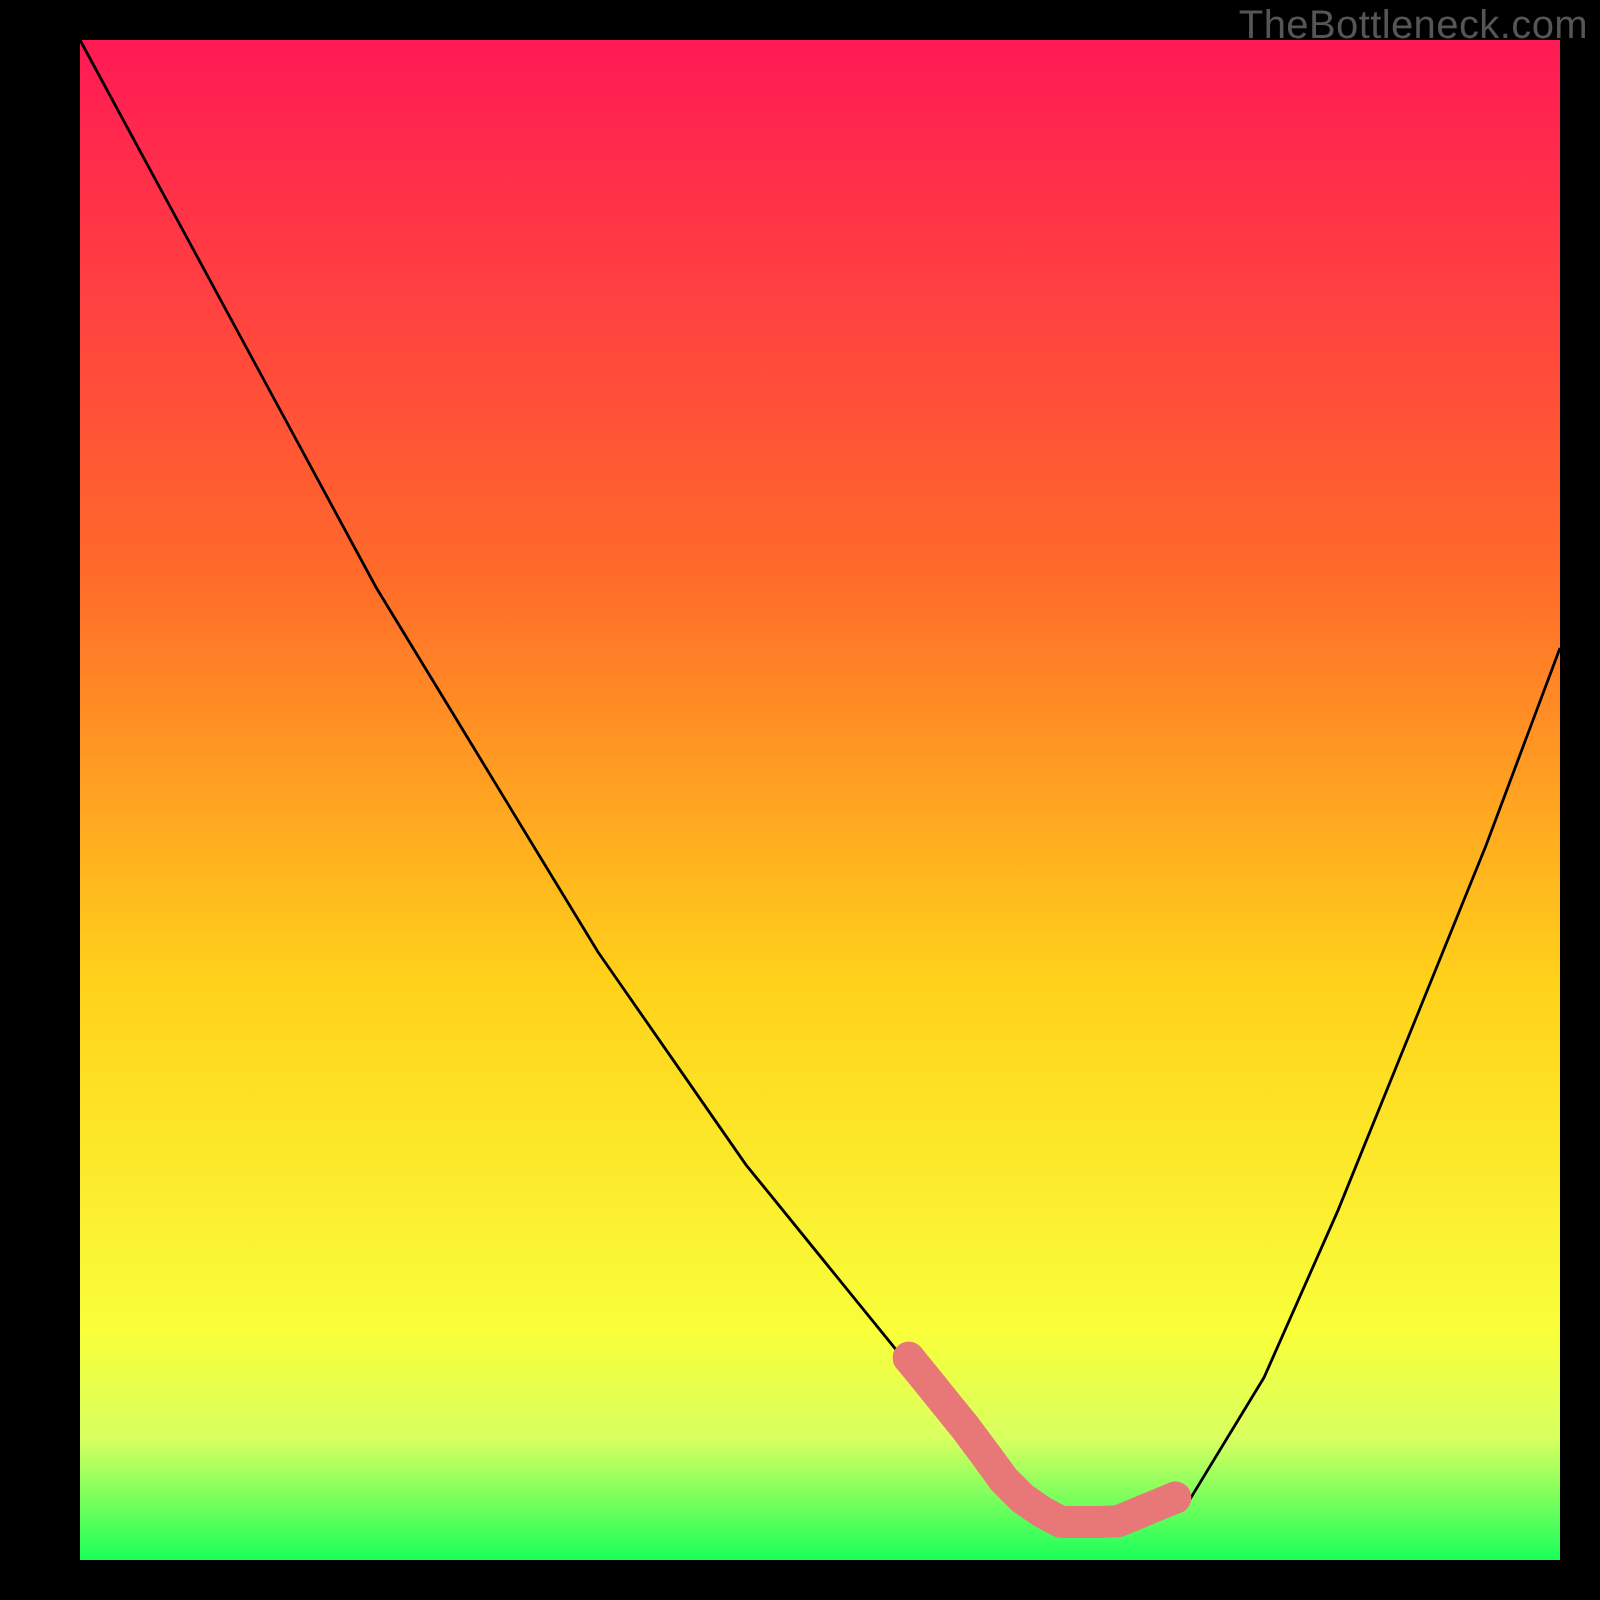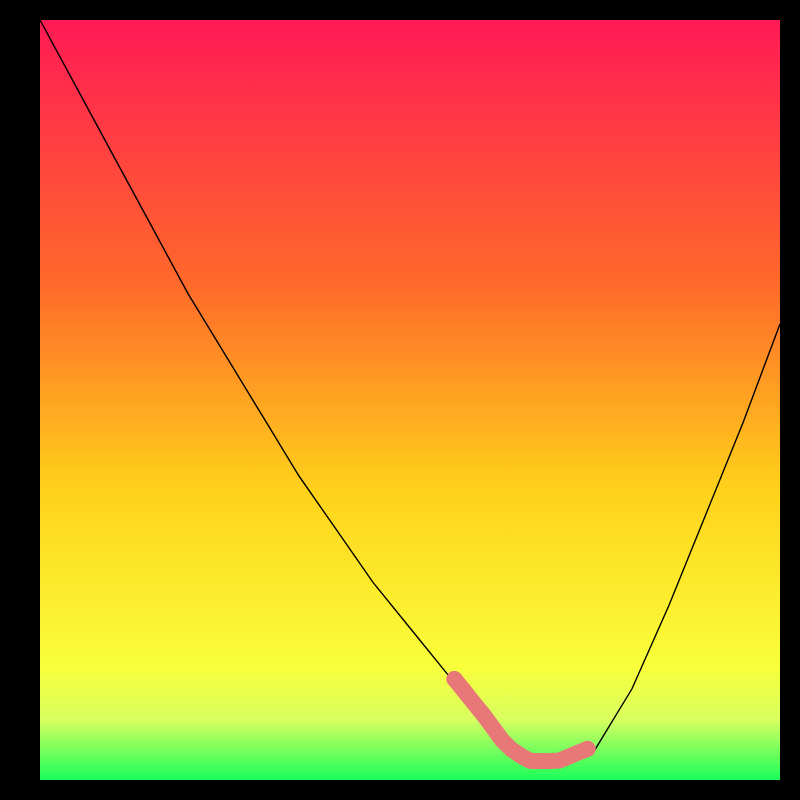--- a/index.html
+++ b/index.html
@@ -64,13 +64,14 @@
 
 <div class="frame">
   <div class="plot-area" id="plot" style="background: linear-gradient(rgb(255, 26, 85) 0%, rgb(255, 106, 42) 35%, rgb(255, 210, 26) 62%, rgb(249, 255, 58) 85%, rgb(216, 255, 96) 92%, rgb(26, 255, 90) 100%);">
     <svg class="curve" viewBox="0 0 740 760" preserveAspectRatio="none">
       <path id="mainCurve" class="curve-main" d="M0.0 0.0 L37.0 68.4 L74.0 136.8 L111.0 205.2 L148.0 273.6 L185.0 334.4 L222.0 395.2 L259.0 456.0 L296.0 509.2 L333.0 562.4 L370.0 608.0 L407.0 653.6 L444.0 699.2 L466.2 729.6 L488.4 744.8 L518.0 744.8 L555.0 729.6 L592.0 668.8 L629.0 585.2 L666.0 494.0 L703.0 402.8 L740.0 304.0" style="stroke: rgb(0, 0, 0);"></path>
       <path id="valleyStroke" class="valley-stroke" d="M414.4 658.9 L423.9 670.6 L433.4 682.4 L442.9 694.1 L452.5 707.0 L462.0 720.0 L471.5 729.4 L481.0 735.9 L490.5 741.0 L500.0 741.0 L509.5 741.0 L519.1 740.6 L528.6 736.7 L538.1 732.7 L547.6 728.8" style="stroke: rgb(232, 120, 120);"></path>
       <circle id="valleyDotL" class="valley-dot" r="8" cx="414.40000000000003" cy="658.92" style="fill: rgb(232, 120, 120);"></circle>
       <circle id="valleyDotR" class="valley-dot" r="8" cx="547.6" cy="728.84" style="fill: rgb(232, 120, 120);"></circle>
     </svg>
   </div>
+  <div class="watermark">TheBottleneck.com</div>
 </div>
 
 </body></html>

